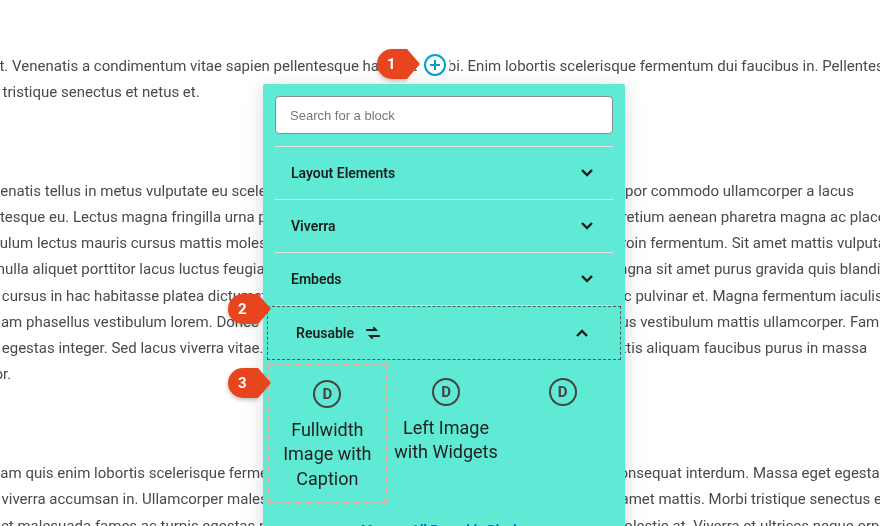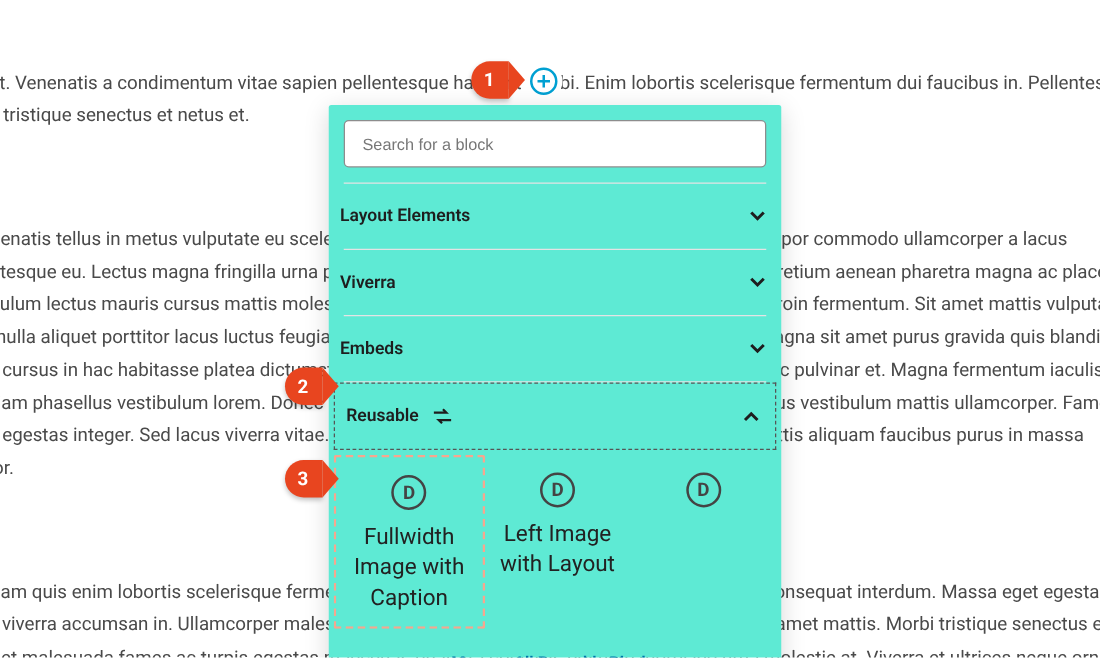--- a/index.html
+++ b/index.html
@@ -58,21 +58,21 @@
     font-size: 13px;
     color: #555;
     outline: none;
   }
   .search-input::placeholder { color: #777; }
   .divider { height: 1px; background: #e4e4e4; margin: 0 12px; }
   .cat-row {
     display: flex;
     align-items: center;
     justify-content: space-between;
-    padding: 16px 9px;
+    padding: 16px 28px;
     cursor: pointer;
     font-size: 14px;
     font-weight: 600;
     color: #1e1e1e;
   }
   .cat-label { display: flex; align-items: center; gap: 10px; }
   .cat-row.expanded {
     border: 1px dashed #555;
     margin: 0 4px;
   }
@@ -223,21 +223,21 @@
     </span>
   </div>
 
   <div class="reusable-grid">
     <div class="block-item selected">
       <div class="block-icon">D</div>
       <div class="block-title">Fullwidth Image with Caption</div>
     </div>
     <div class="block-item">
       <div class="block-icon">D</div>
-      <div class="block-title">Left Image with Layout</div>
+      <div class="block-title">Left Image with Widgets</div>
     </div>
     <div class="block-item">
       <div class="block-icon">D</div>
     </div>
   </div>
 
   <div class="manage-link-wrap">
     <span class="manage-link">Manage All Reusable Blocks</span>
   </div>
 </div>

